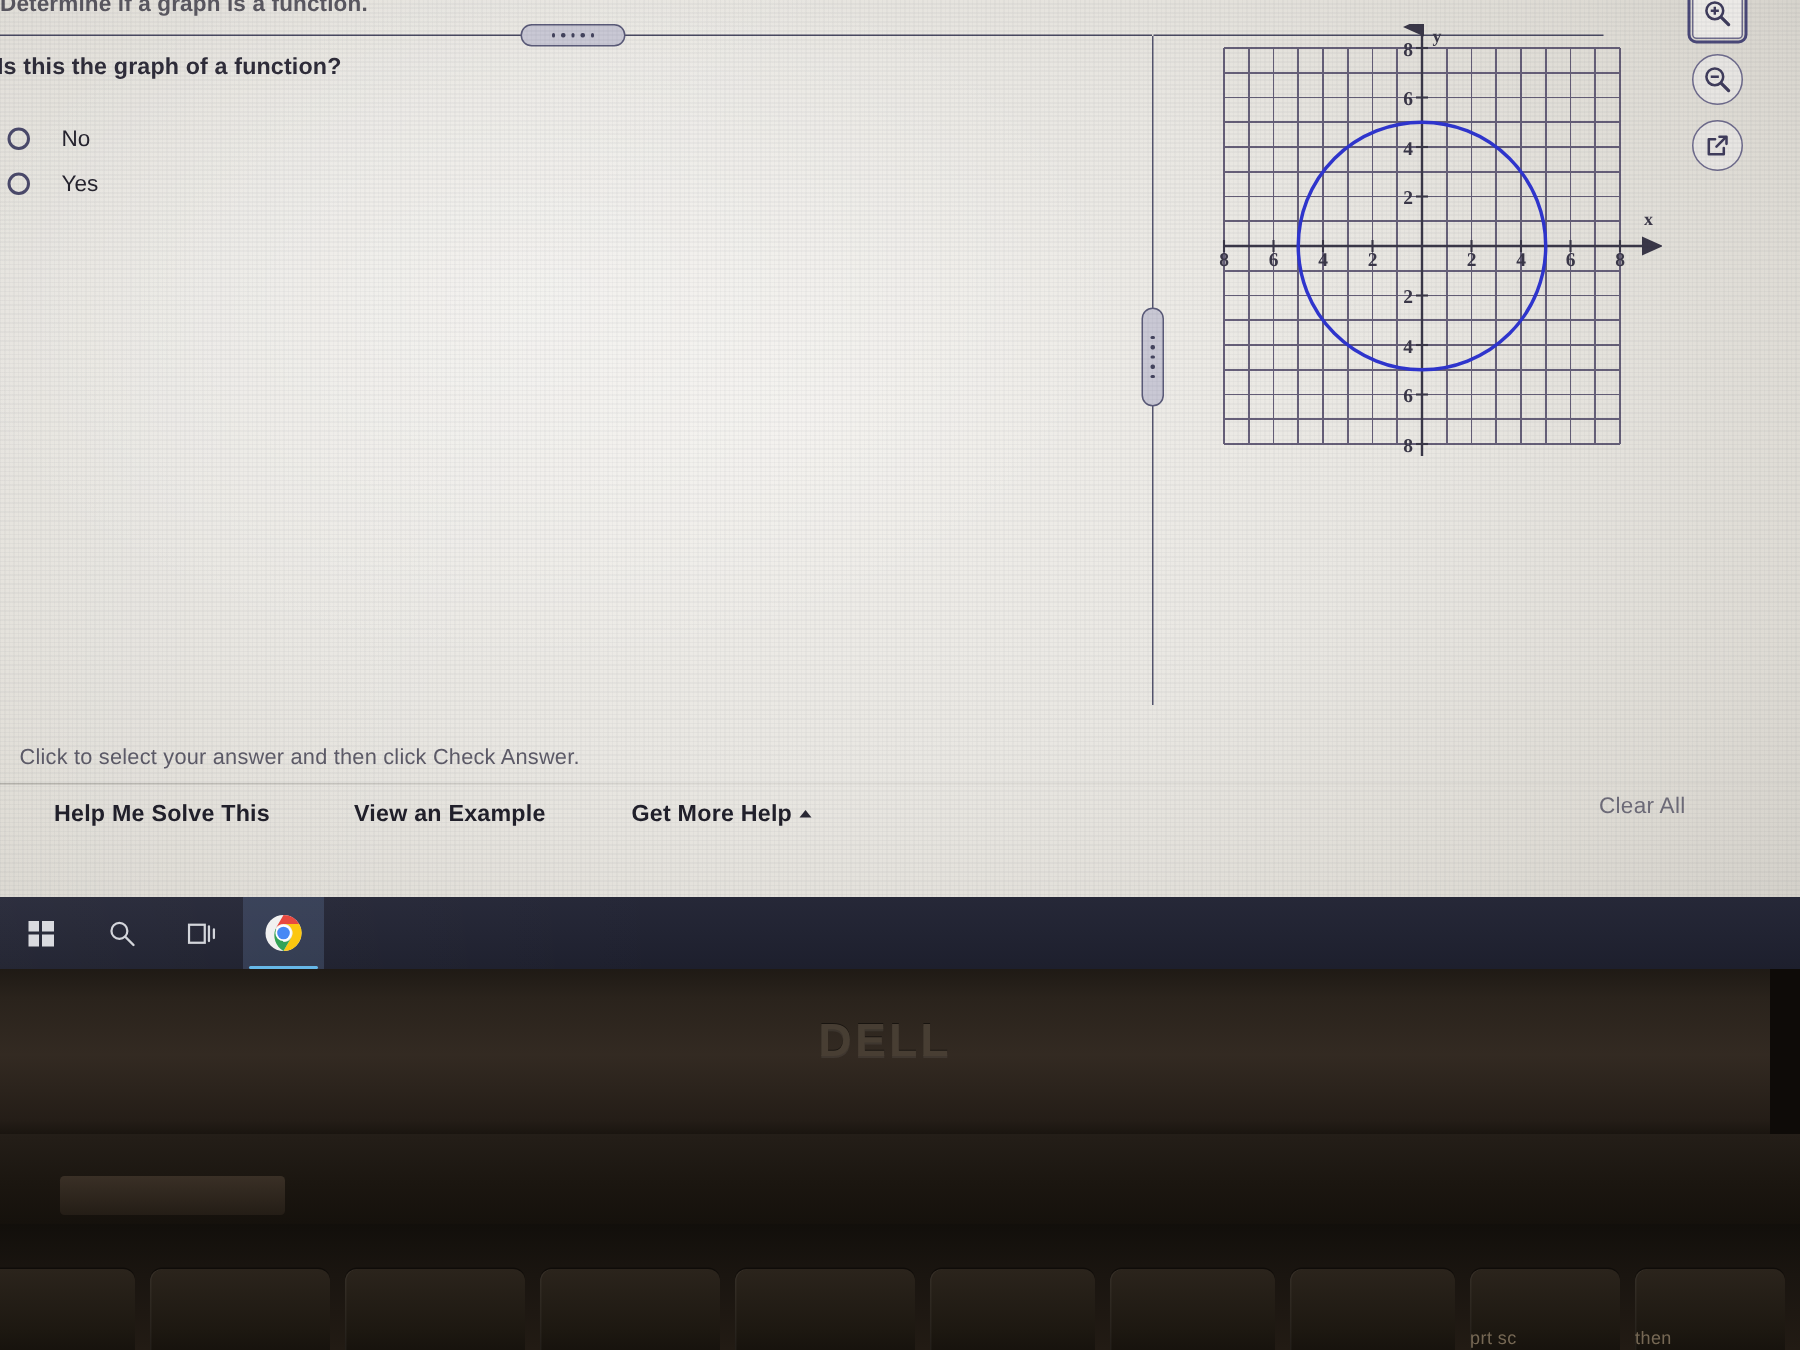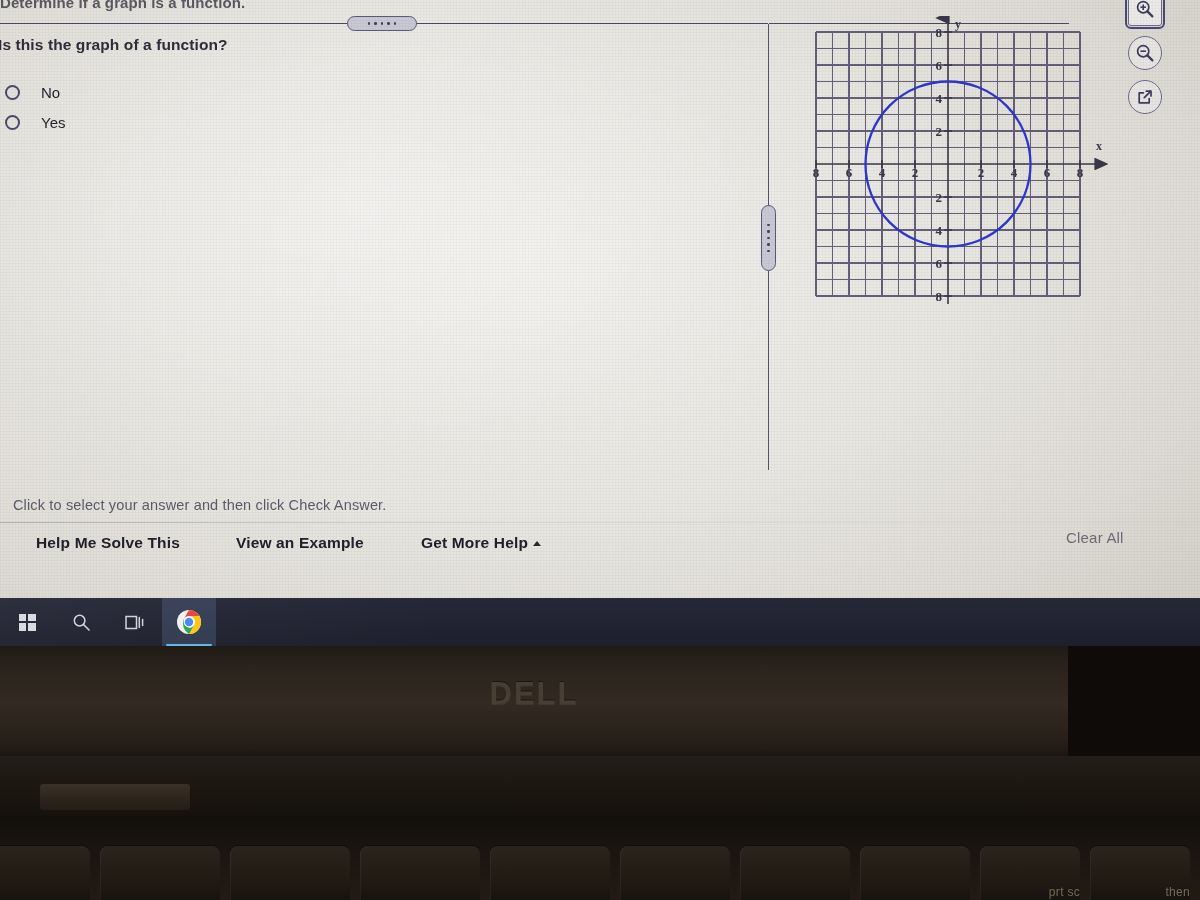--- a/index.html
+++ b/index.html
@@ -158,21 +158,21 @@
   .tb-item.active{ background:rgba(96,118,160,0.30); }
   .tb-item.active:before{
     content:""; position:absolute; left:4px; right:4px; bottom:0; height:2.5px;
     background:#63b6e8; border-radius:2px;
   }
   .win-logo{ width:17px;height:17px; display:grid; grid-template-columns:1fr 1fr; grid-template-rows:1fr 1fr; gap:2.2px; }
   .win-logo i{ background:#d8d9de; display:block; }
 
   
   #bezel{
-    position:absolute; left:0; top:646px; width:1068px; height:110px;
+    position:absolute; left:0; top:646px; width:1180px; height:110px;
     background:linear-gradient(180deg,#1f1a15 0%,#2a231c 18%,#332a22 52%,#241d17 92%,#1a1510 100%);
   }
   .dell{
     position:absolute; left:50%; top:30px; transform:translateX(-50%);
     font-size:31px; font-weight:700; letter-spacing:2px;
     color:#4a4035; text-shadow:0 1px 0 rgba(255,255,255,0.07), 0 -1px 0 rgba(0,0,0,.5);
     font-family:"Liberation Sans", sans-serif;
     opacity:.92;
   }
   #hingearea{
@@ -188,21 +188,21 @@
     position:absolute; left:0; top:816px; width:1200px; height:84px;
     background:linear-gradient(180deg,#120f0b 0%,#1a1510 40%,#221b14 100%);
   }
   .key{
     position:absolute; top:30px; height:58px;
     background:linear-gradient(180deg,#2b241c 0%,#1d1811 70%,#15110c 100%);
     border-radius:8px 8px 3px 3px;
     box-shadow: inset 1px 0 0 rgba(255,255,255,.05), 0 -1px 0 rgba(0,0,0,.4);
   }
   .keylabel{
-    position:absolute; bottom:5px; left:0; right:0; text-align:right;
+    position:absolute; bottom:5px; left:0; right:0; text-align:left;
     font-size:12px; color:#8d7d66; letter-spacing:.3px; opacity:.8;
   }
 </style>
 </head>
 <body>
 
 <div id="screen">
   <div class="sheen"></div>
 
   <div class="q-title">Determine if a graph is a function.</div>

